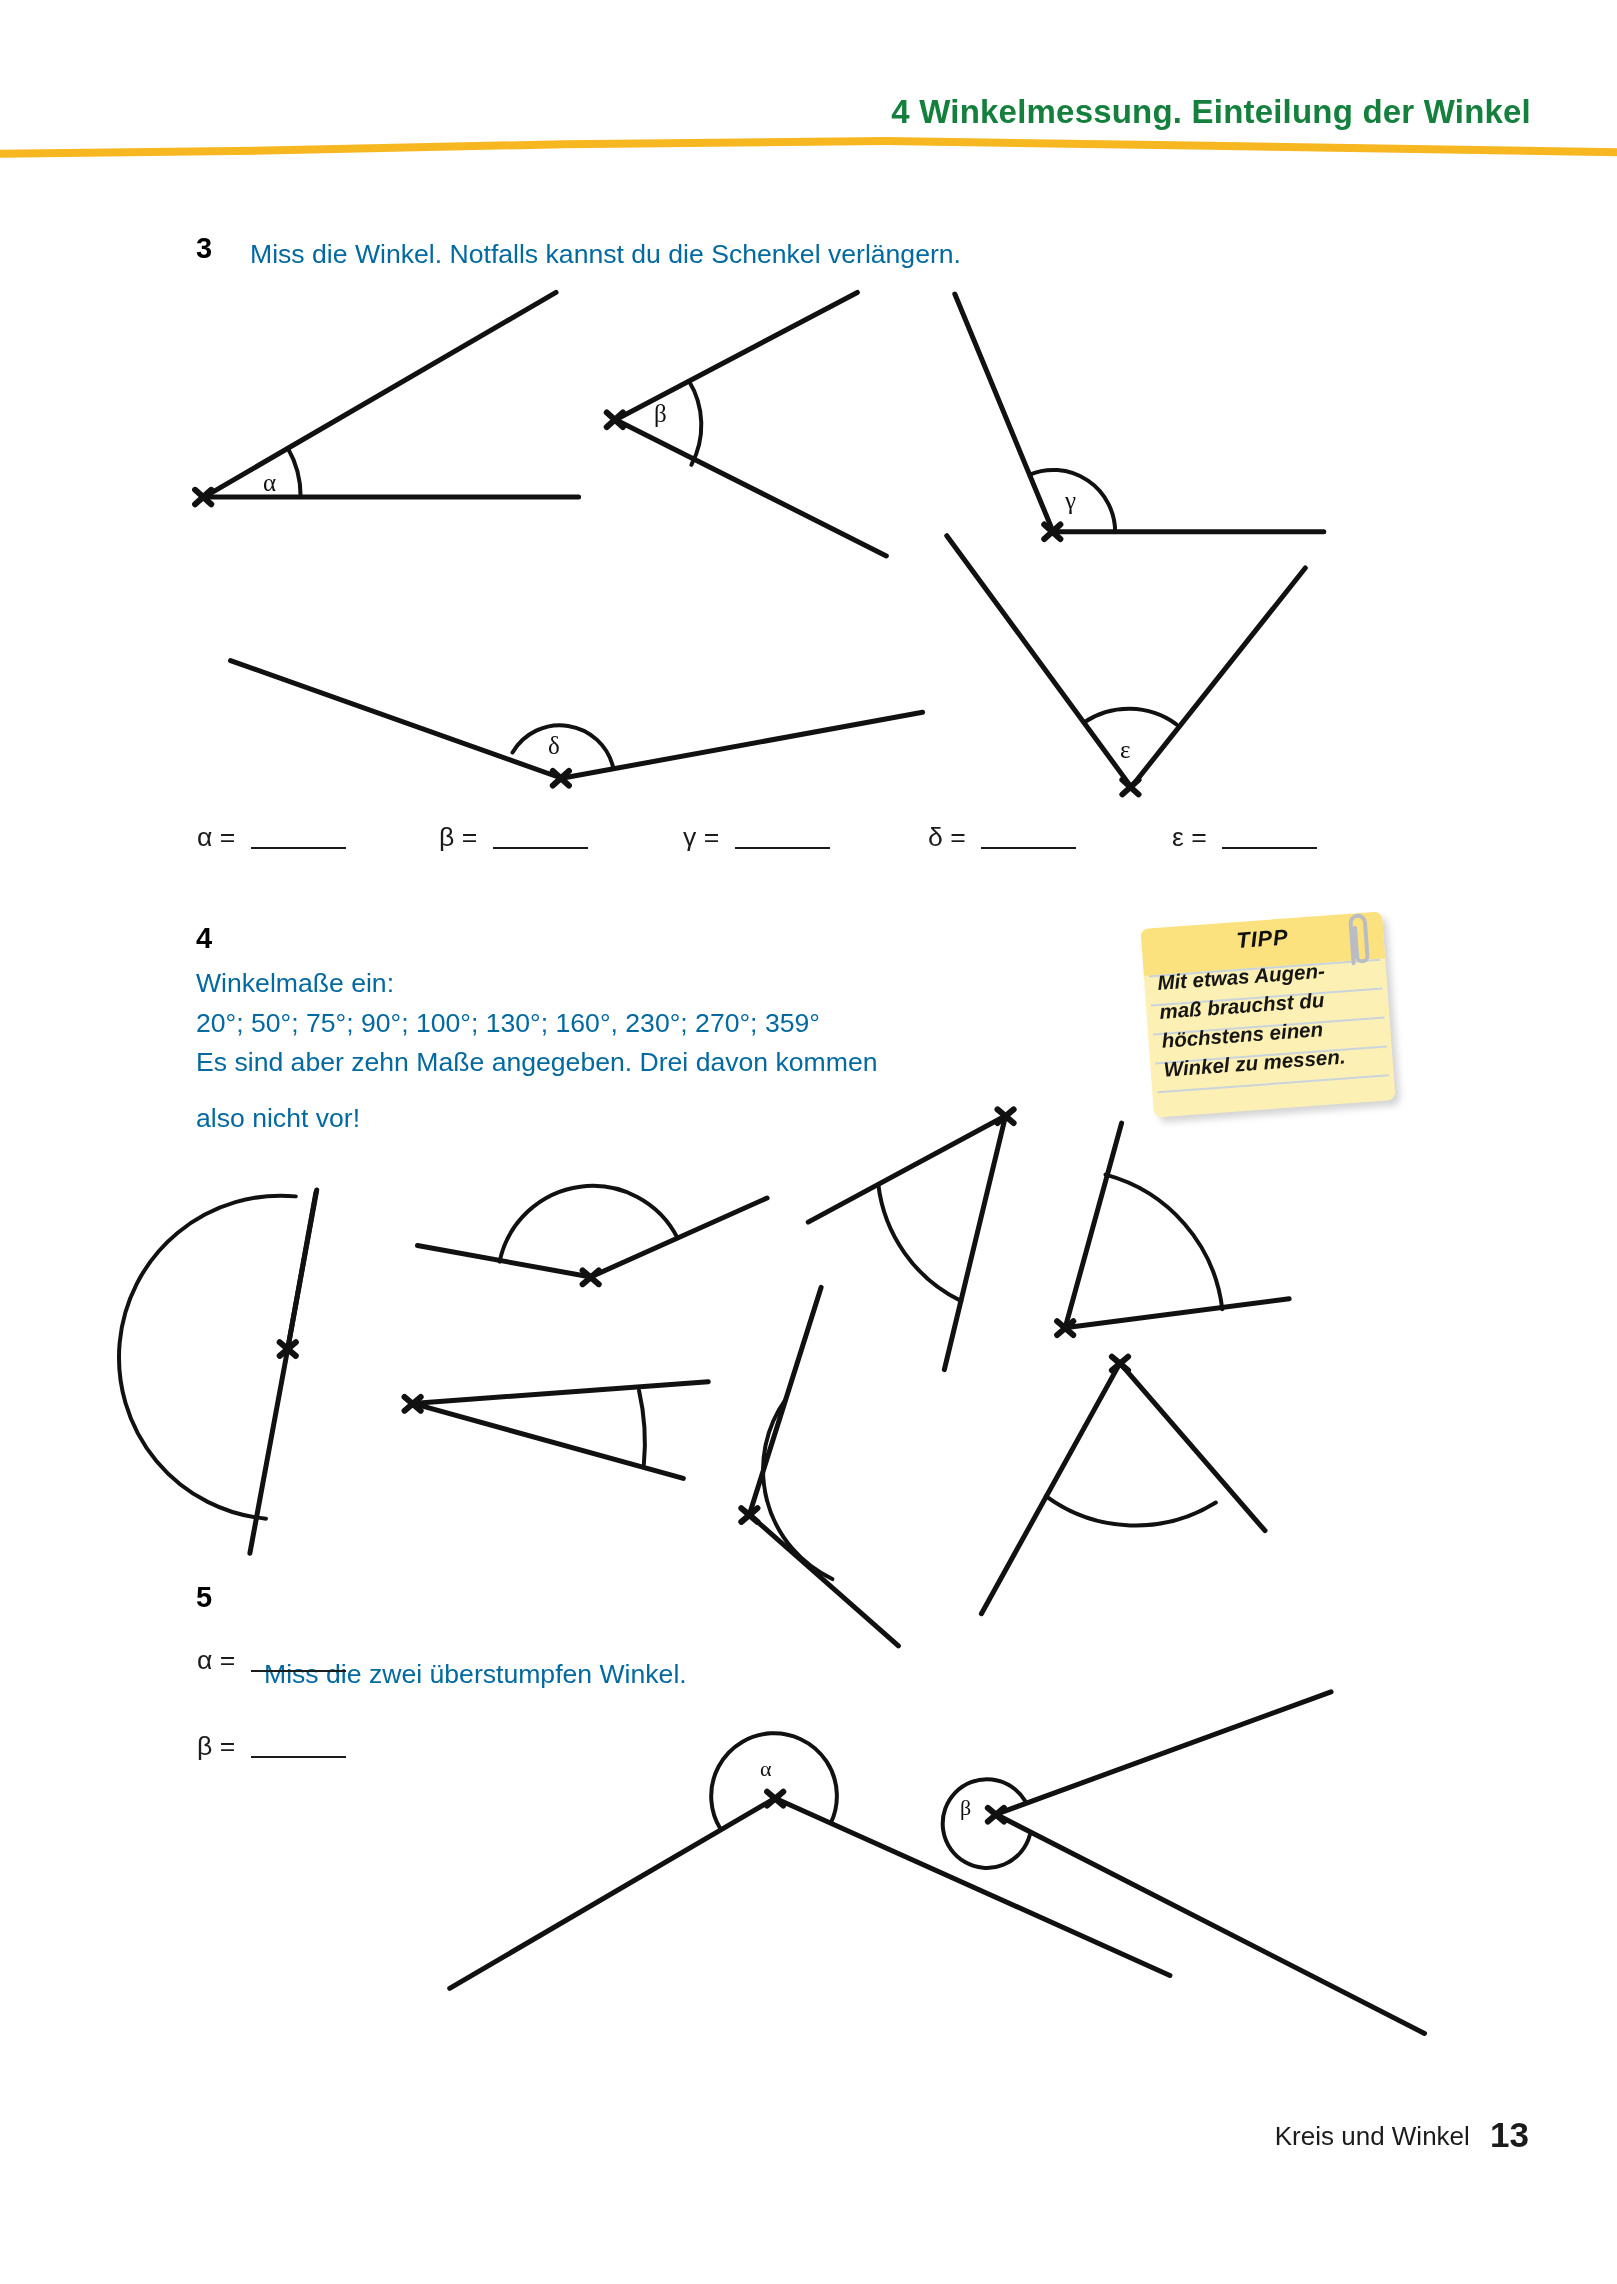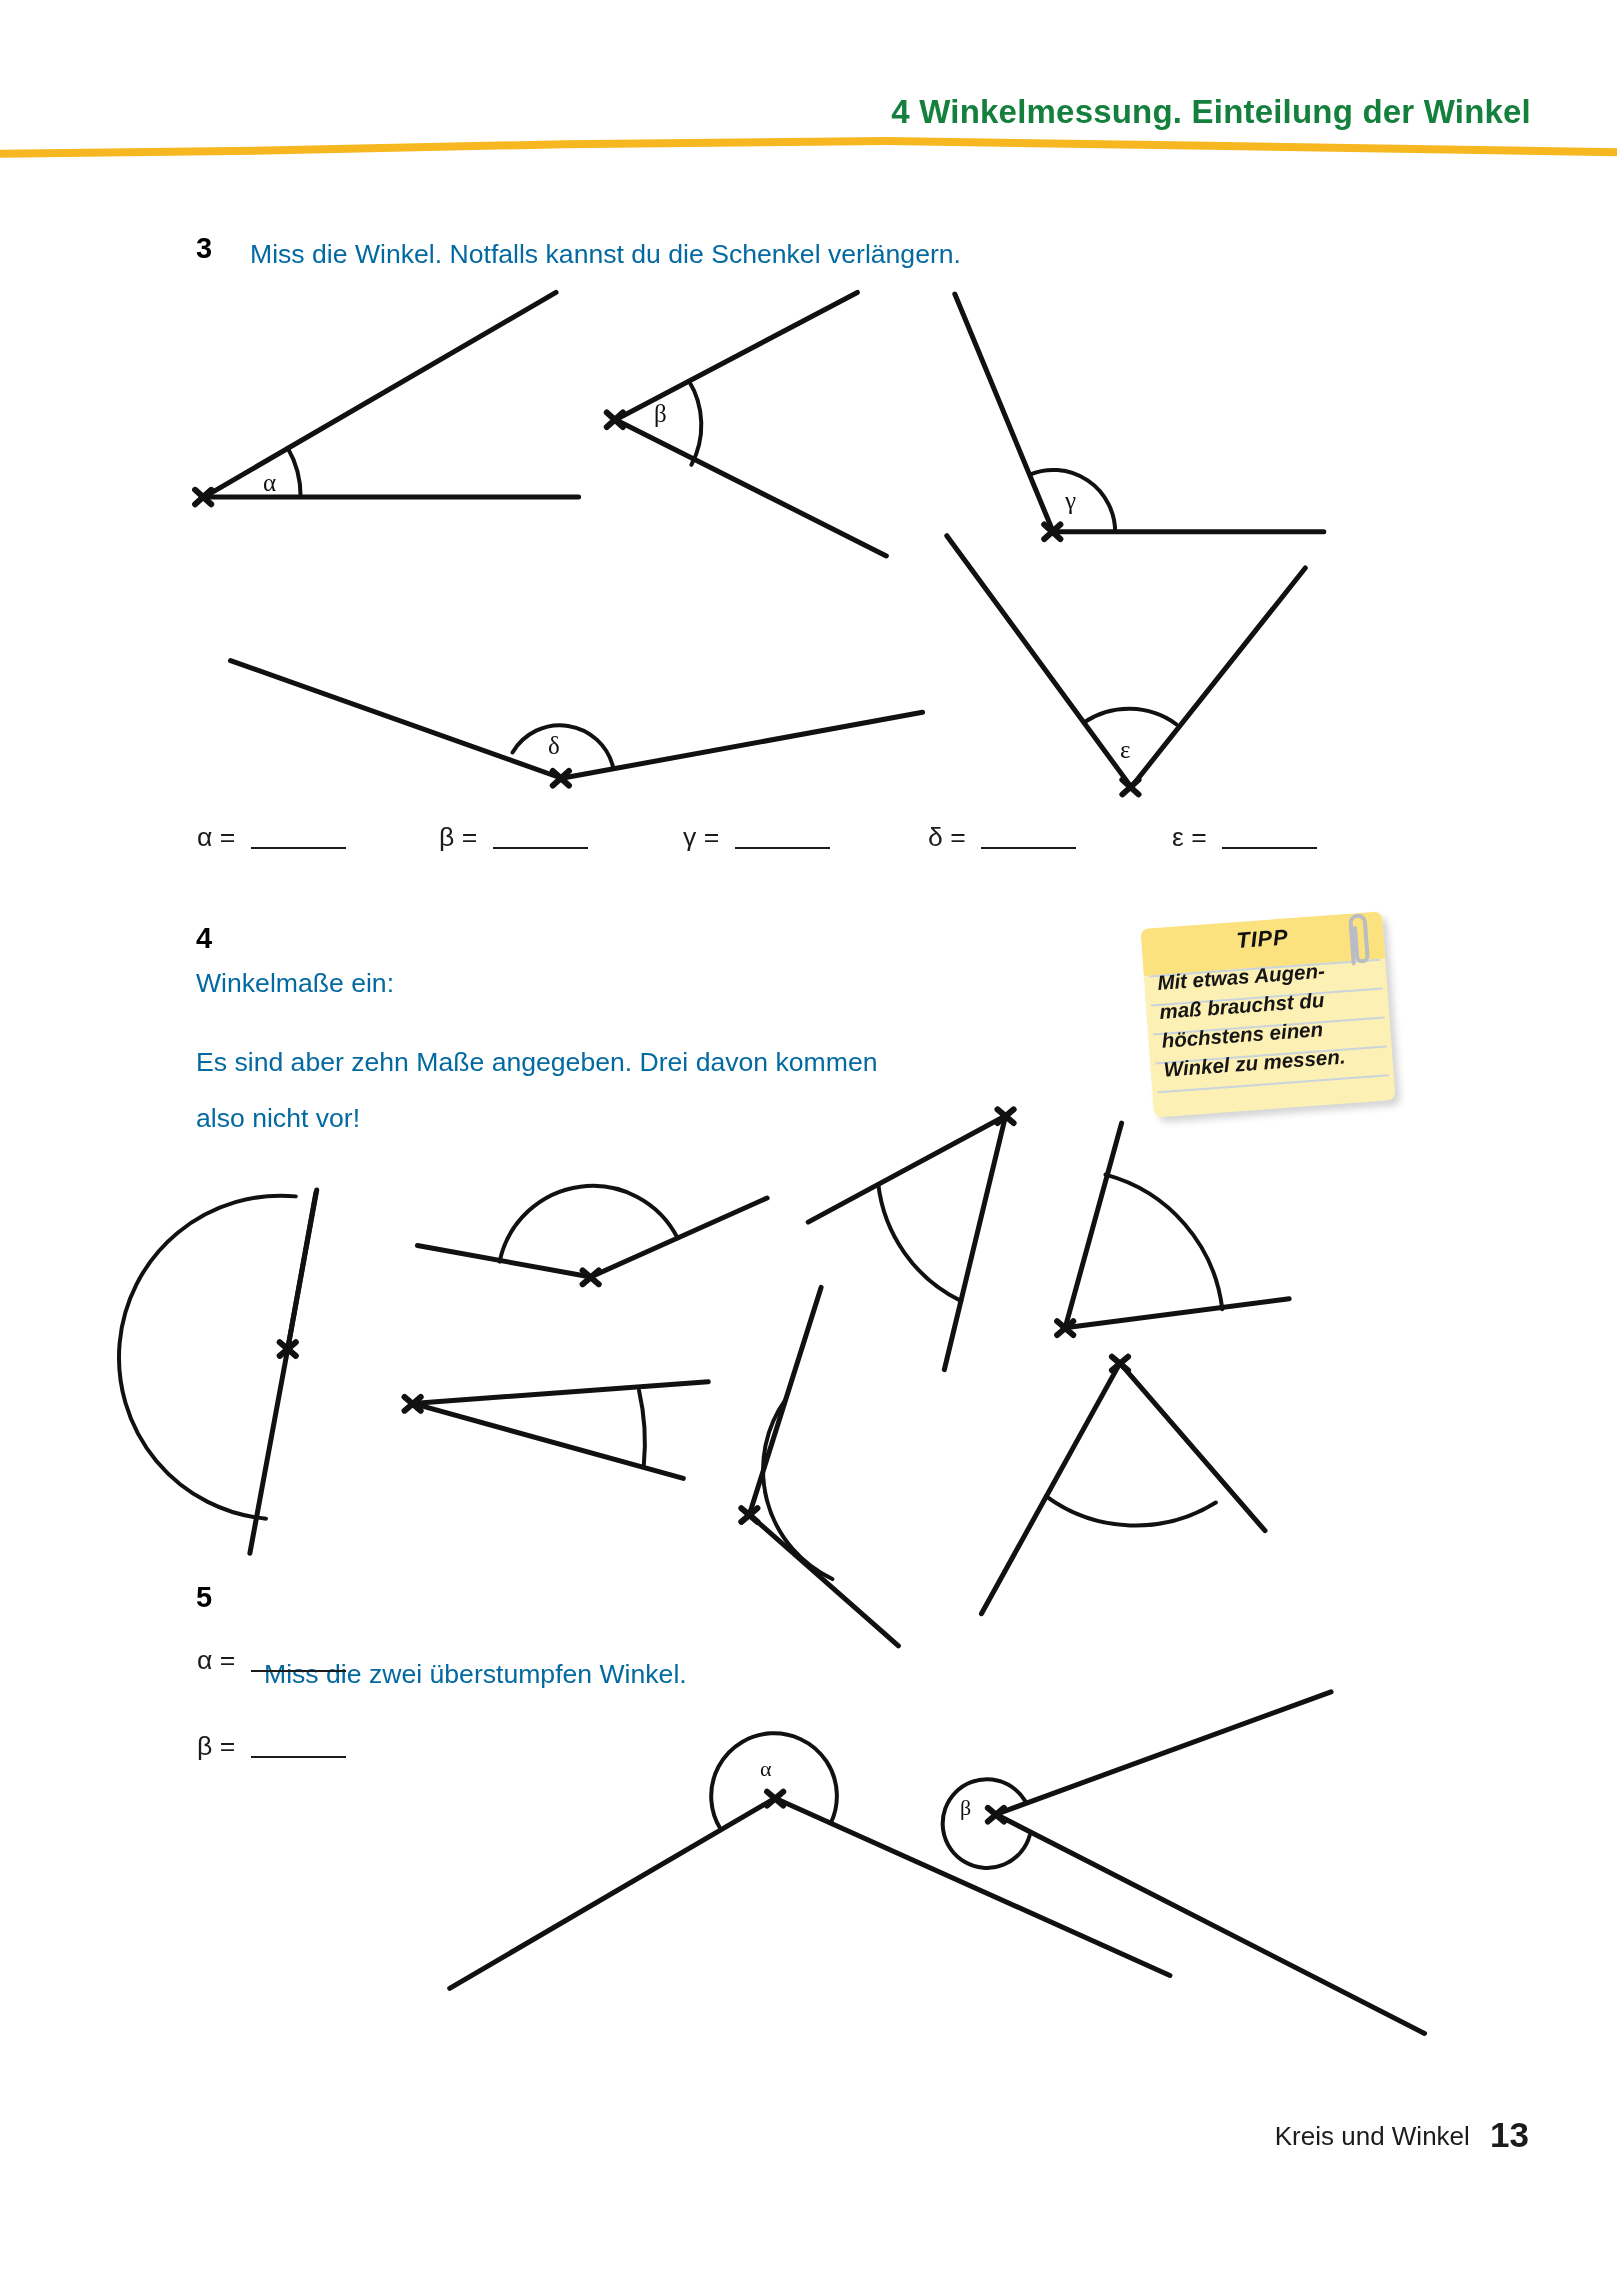--- a/index.html
+++ b/index.html
@@ -268,20 +268,21 @@
     </div>
     <div class="blank-item" style="left:1172px; top:822px;">
       <span>ε</span>
       <span>=</span>
       <span class="line"></span>
     </div>
   </div>
 
   <div class="ex-num" style="left:196px; top:922px;">4</div>
   <div class="ex-text" style="left:196px; top:964px;">Winkelmaße ein:</div>
+  <div class="ex-text" style="left:196px; top:1004px;">20°; 50°; 75°; 90°; 100°; 130°; 160°, 230°; 270°; 359°</div>
   <div class="ex-text" style="left:196px; top:1043px;">Es sind aber zehn Maße angegeben. Drei davon kommen</div>
   <div class="ex-text" style="left:196px; top:1083px;margin-top:16px;">also nicht vor!</div>
 
   <div id="tipp-note">
     <div class="paper">
       <div class="headband"></div>
       <div class="ruleline" style="top:47px;"></div>
       <div class="ruleline" style="top:76px;"></div>
       <div class="ruleline" style="top:105px;"></div>
       <div class="ruleline" style="top:134px;"></div>

